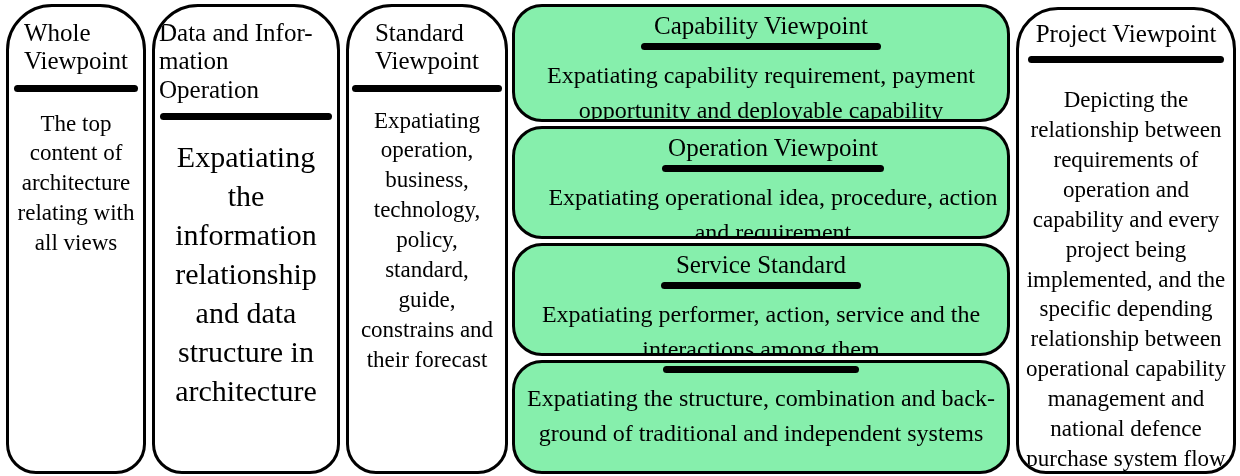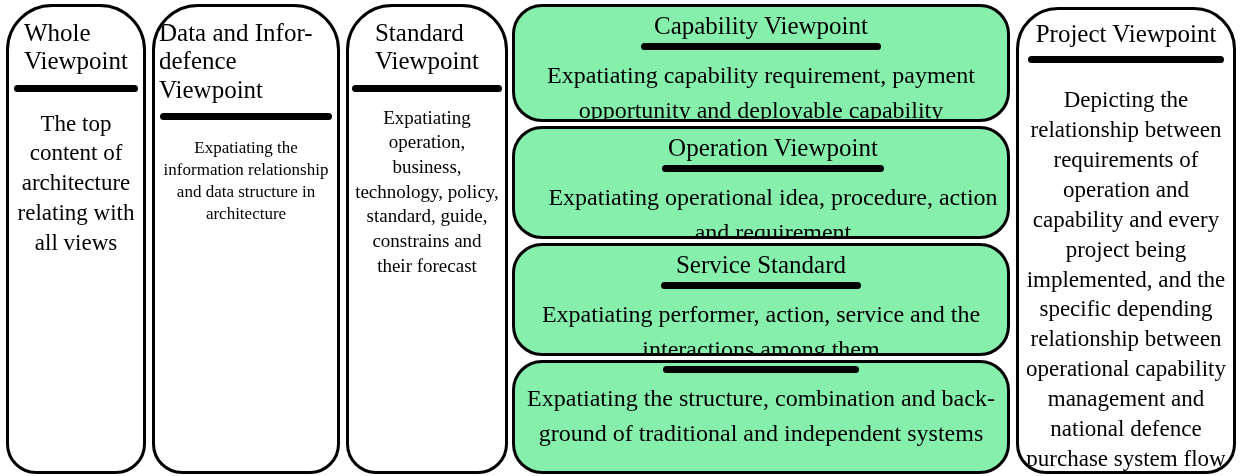--- a/index.html
+++ b/index.html
@@ -64,30 +64,30 @@
   #col-whole .vp-rule  { width: 124px; margin-top: 9px; }
   #col-whole .vp-body  { font-size: 23px; margin-top: 17px; }
 
   
   #col-data {
     left: 152px;  top: 4px;  width: 188px;  height: 470px;
     border-radius: 46px 46px 30px 30px;
   }
   #col-data .vp-title { font-size: 25px; margin-top: 12px; }
   #col-data .vp-rule  { width: 172px; margin-top: 9px; }
-  #col-data .vp-body  { font-size: 17px; margin-top: 17px; }
+  #col-data .vp-body  { font-size: 30px; margin-top: 17px; }
 
   
   #col-standard {
     left: 346px;  top: 4px;  width: 162px;  height: 470px;
     border-radius: 46px 46px 30px 30px;
   }
   #col-standard .vp-title { font-size: 25px; margin-top: 12px; }
   #col-standard .vp-rule  { width: 150px; margin-top: 9px; }
-  #col-standard .vp-body  { font-size: 19px; margin-top: 14px; }
+  #col-standard .vp-body  { font-size: 23px; margin-top: 14px; }
 
   
   #col-stack {
     position: absolute;
     left: 512px;  top: 4px;  width: 498px;  height: 470px;
   }
   .stack-box {
     position: absolute;
     left: 0;
     width: 498px;
@@ -130,21 +130,21 @@
 
   <div class="vp-box" id="col-whole">
     <div class="vp-title">Whole
 Viewpoint</div>
     <div class="vp-rule"></div>
     <div class="vp-body">The top content of architecture relating with all views</div>
   </div>
 
   <div class="vp-box" id="col-data">
     <div class="vp-title">Data and Infor-
-defence Viewpoint</div>
+mation Operation</div>
     <div class="vp-rule"></div>
     <div class="vp-body">Expatiating the information relationship and data structure in architecture</div>
   </div>
 
   <div class="vp-box" id="col-standard">
     <div class="vp-title">Standard
 Viewpoint</div>
     <div class="vp-rule"></div>
     <div class="vp-body">Expatiating operation, business, technology, policy, standard, guide, constrains and their forecast</div>
   </div>

